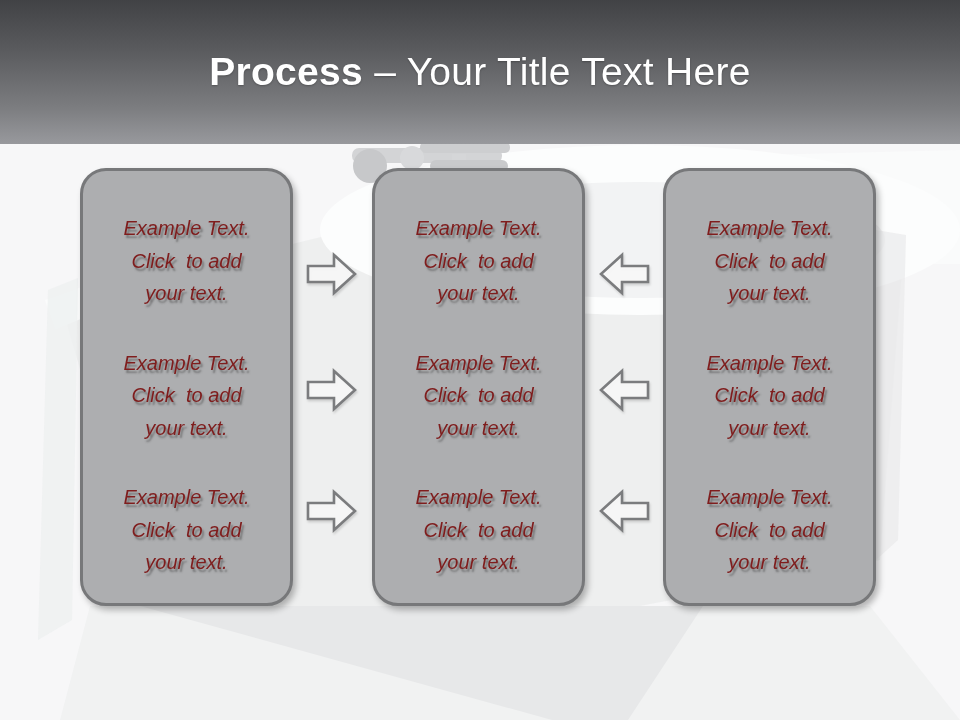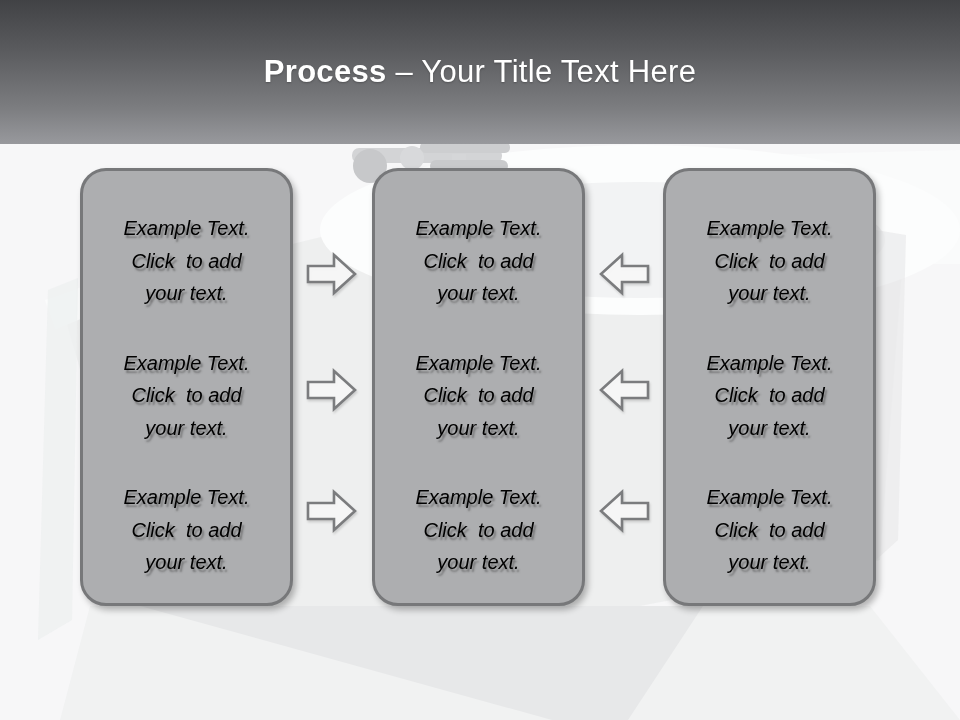--- a/index.html
+++ b/index.html
@@ -9,42 +9,42 @@
     font-family:"Liberation Sans", sans-serif;
   }
   
   .header{
     position:absolute;left:0;top:0;width:960px;height:144px;
     background:linear-gradient(to bottom,#414245 0%,#5a5b5e 35%,#7c7d80 75%,#98999d 100%);
     display:flex;align-items:center;justify-content:center;
     z-index:3;
   }
   .title{
-    margin:0;color:#ffffff;font-size:31px;font-weight:400;letter-spacing:.3px;
+    margin:0;color:#ffffff;font-size:39px;font-weight:400;letter-spacing:.3px;
     text-shadow:0 1px 2px rgba(0,0,0,.25);
     white-space:pre;
   }
   .title .em{font-weight:700;}
   
   .bg-art{position:absolute;left:0;top:144px;width:960px;height:576px;z-index:1;}
   
   .col{
     position:absolute;top:168px;width:213px;height:438px;box-sizing:border-box;
     background:#adaeb0;border:3px solid #77787a;border-radius:26px;
     box-shadow:3px 4px 6px rgba(0,0,0,.28);
     z-index:4;
     display:flex;flex-direction:column;align-items:stretch;
     padding:41px 10px 0;gap:37px;
   }
   .col-1{left:80px;}
   .col-2{left:372px;}
   .col-3{left:663px;}
   .block{
     margin:0;text-align:center;white-space:pre-line;
-    color:#000000;font-style:italic;font-size:20px;line-height:32.5px;
+    color:#7f1d1d;font-style:italic;font-size:20px;line-height:32.5px;
     text-shadow:2px 2.5px 2px rgba(70,70,70,.55);
   }
   
   .arrow{
     position:absolute;width:52px;height:44px;z-index:5;
     filter:drop-shadow(1px 2px 1px rgba(0,0,0,.15));
   }
   .gap1{left:306px;}
   .gap2{left:598px;}
   .row1{top:252px;}

